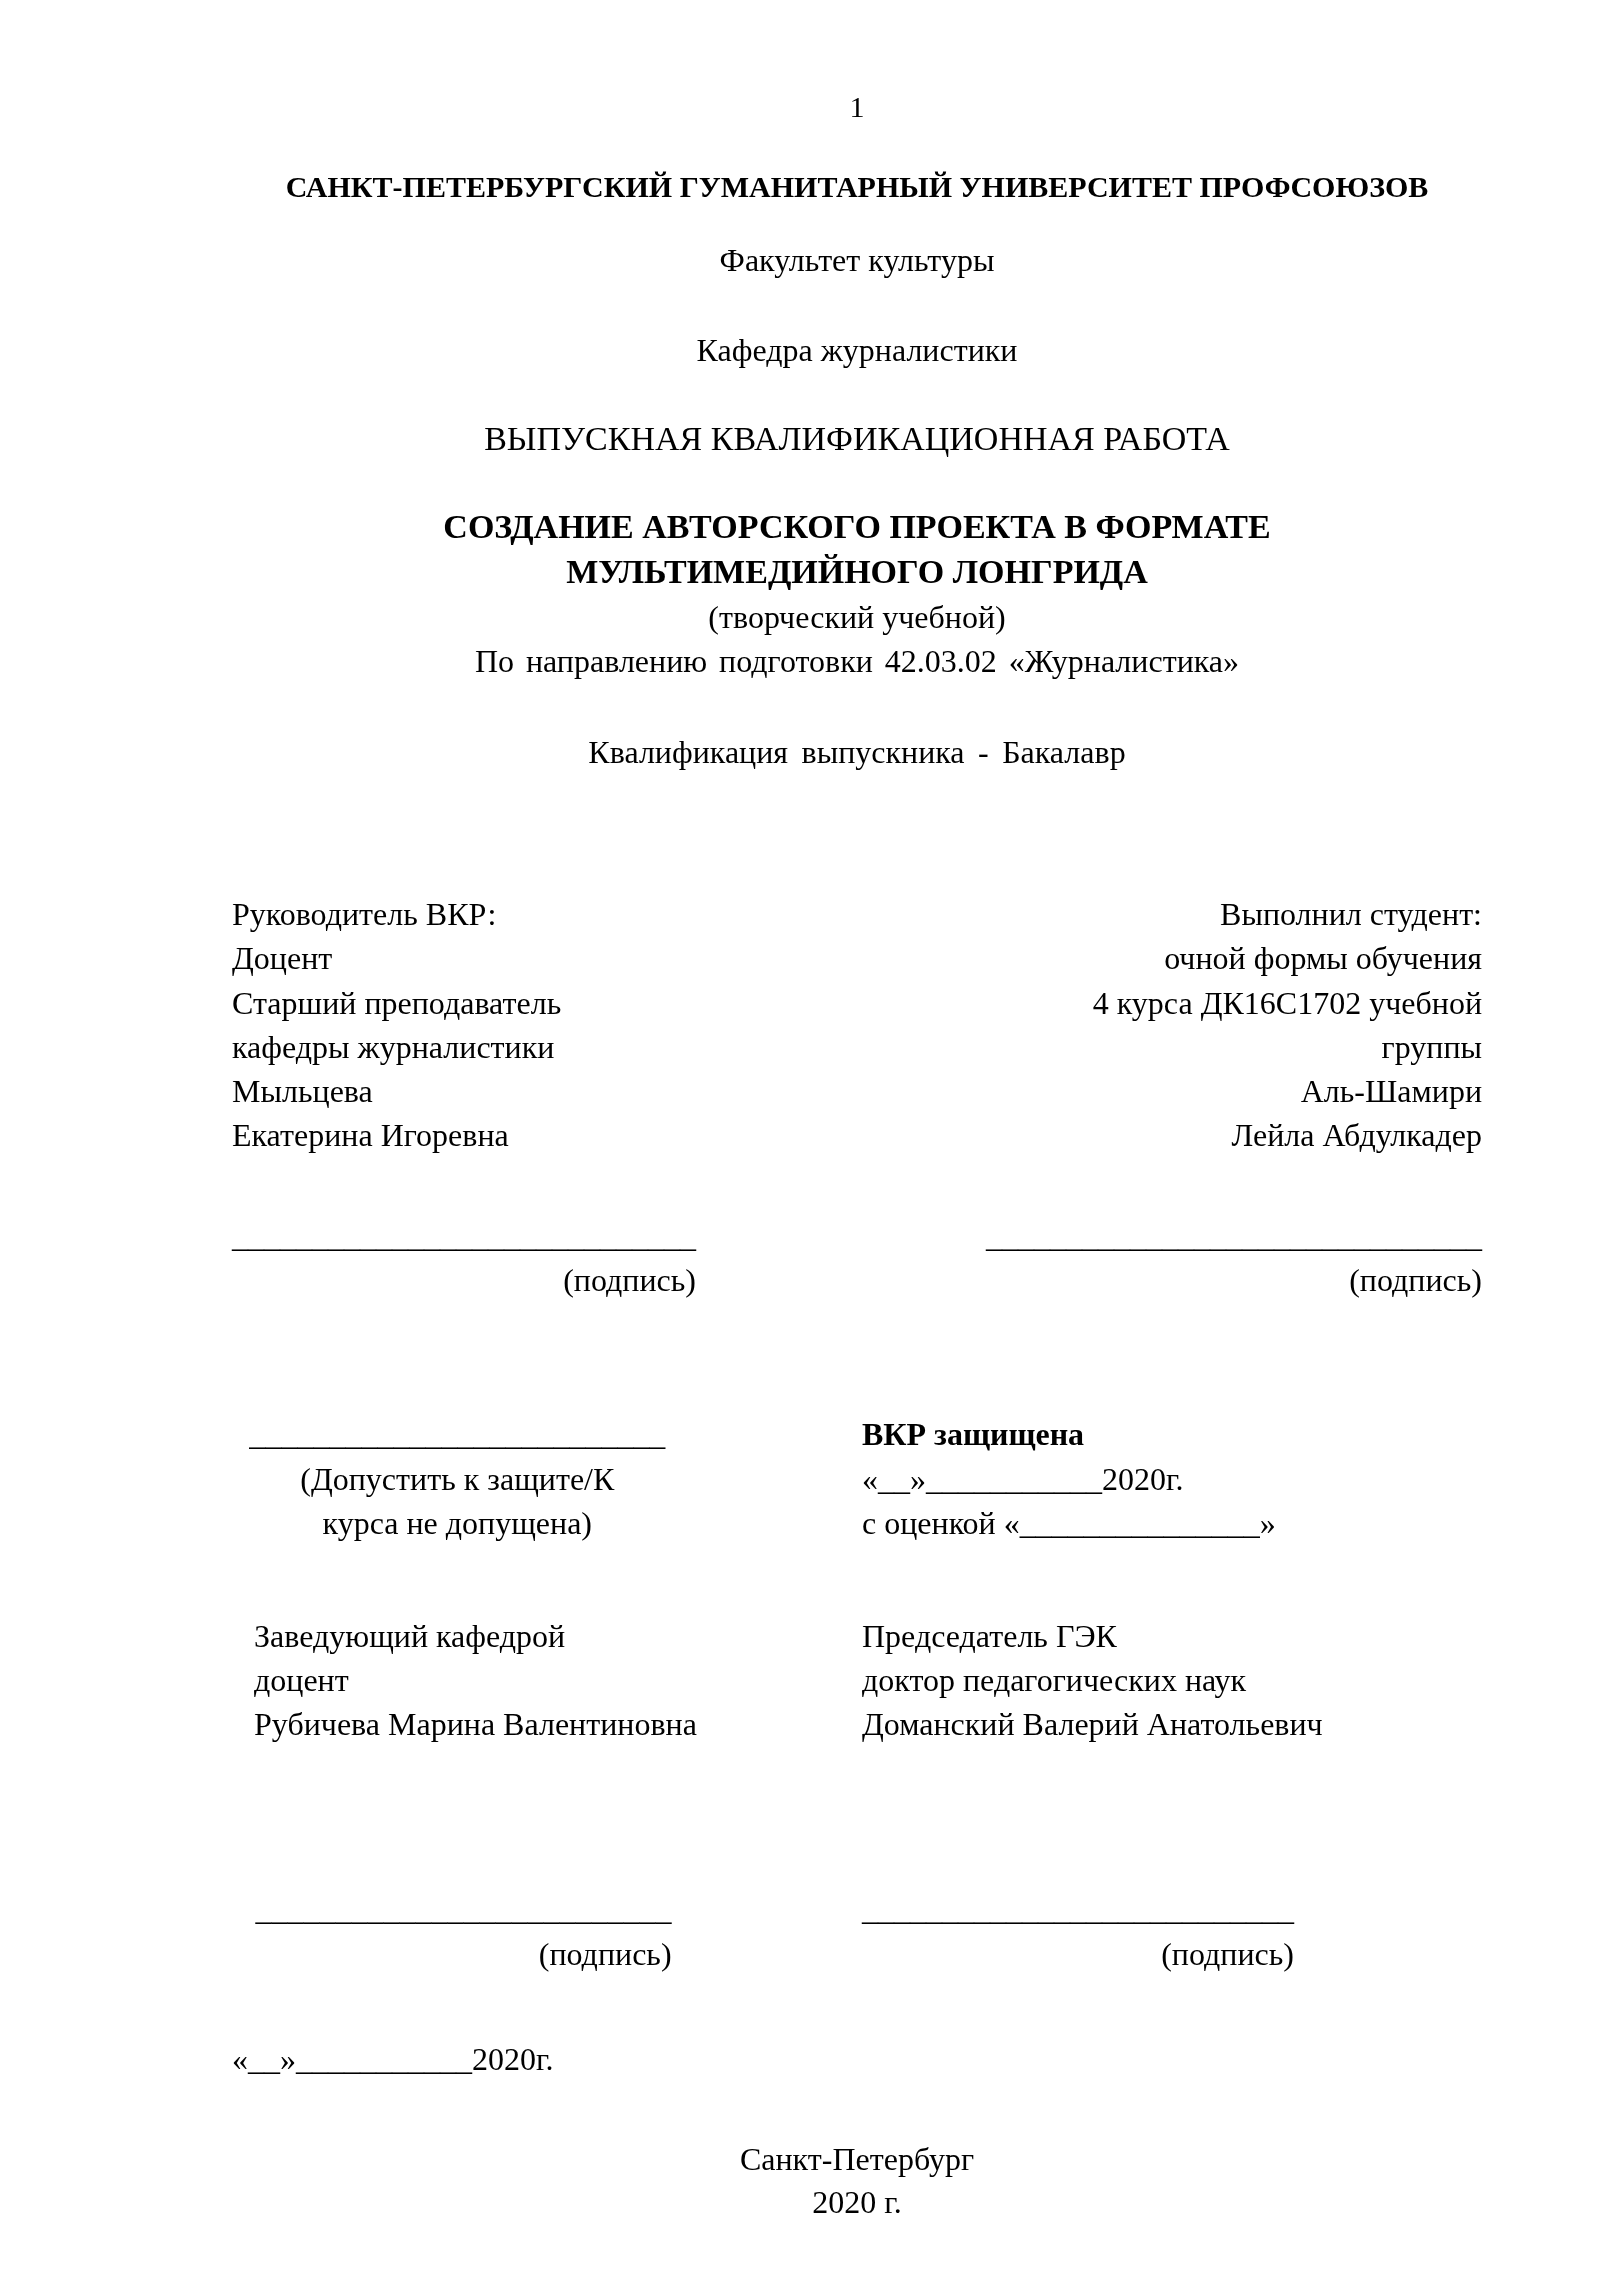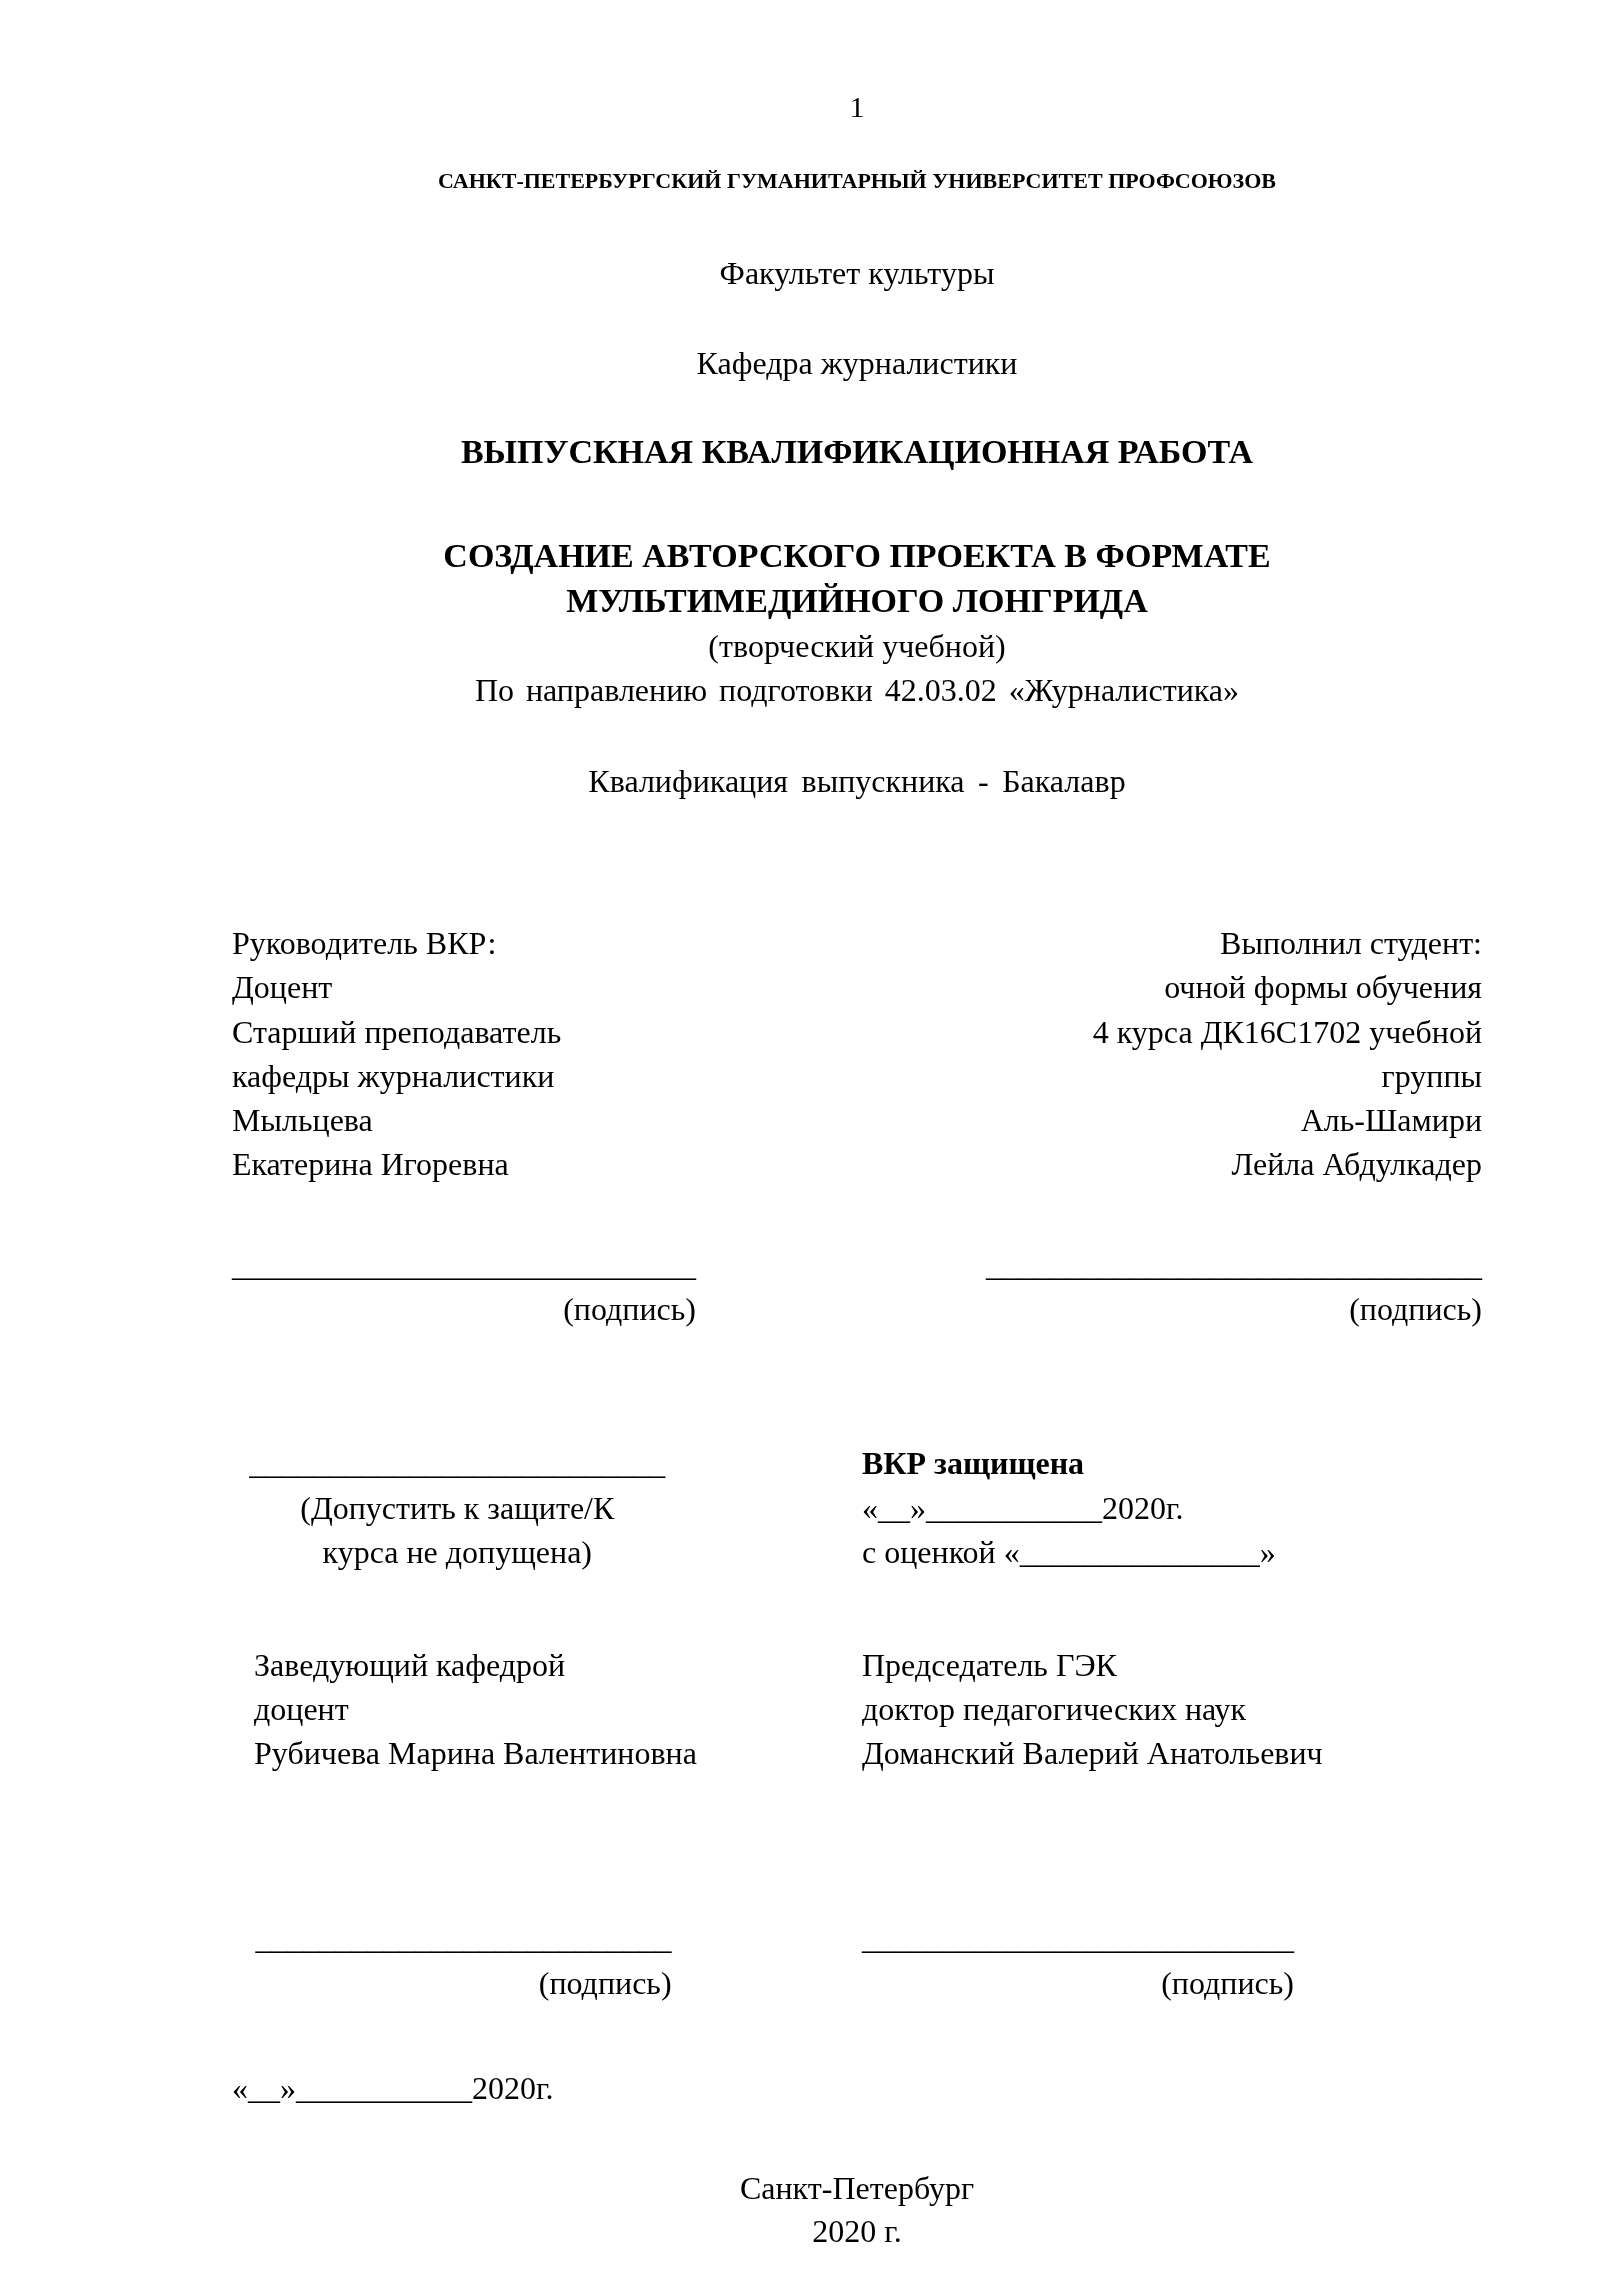--- a/index.html
+++ b/index.html
@@ -22,26 +22,26 @@
   }
   .bold   { font-weight: 700; }
   .pagenum {
     text-align: center;
     font-size: 30px;
     margin-bottom: 39px;
   }
   .university {
     font-weight: 700;
     text-align: center;
-    font-size: 22px;
-    margin-bottom: 54px;
+    font-size: 30px;
+    margin-bottom: 30px;
   }
   .faculty    { text-align: center; margin-bottom: 46px; }
   .department { text-align: center; margin-bottom: 44px; }
-  .worktype   { text-align: center; font-weight: 700; font-size: 34px; margin-bottom: 58px; }
+  .worktype   { text-align: center; font-weight: 400; font-size: 34px; margin-bottom: 42px; }
   .worktitle  { text-align: center; font-weight: 700; font-size: 34px; line-height: 1.32; }
   .subtitle   { text-align: center; }
   .program    { text-align: center; word-spacing: 3.9px; }
   .qualification {
     text-align: center;
     word-spacing: 5.5px;
     margin-top: 47px;
   }
   .two-col {
     display: grid;

